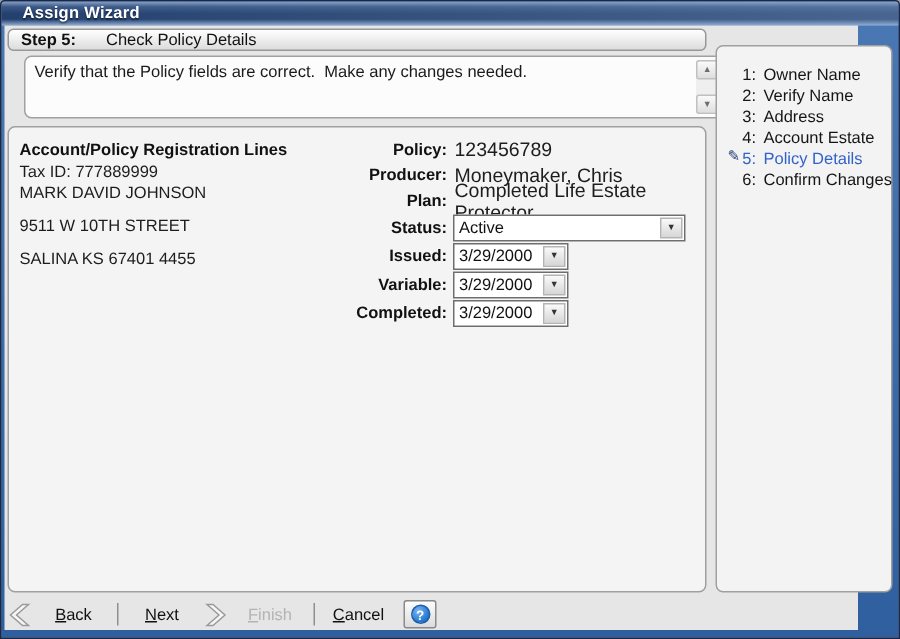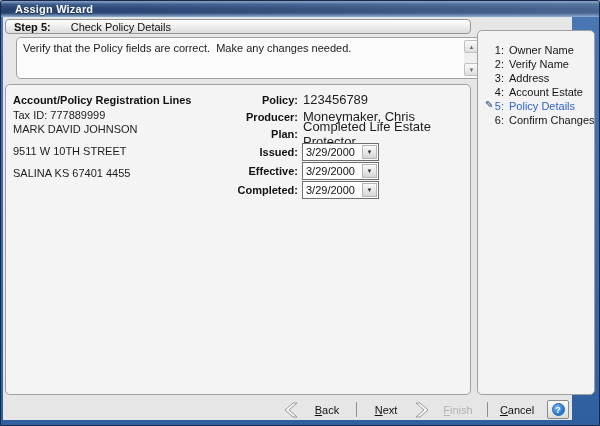--- a/index.html
+++ b/index.html
@@ -111,21 +111,21 @@
   }
   .step-num { width:26px; text-align:right; flex:none; }
   .step-text { margin-left:5px; white-space:nowrap; }
   .step-pencil {
     position:absolute; left:7px; top:1px;
     font-size:10px; color:#223f7a; line-height:10px;
   }
   
   .footer {
     position:absolute; left:0; right:0; top:382px; height:21px;
-    display:flex; align-items:center; justify-content:flex-end;
+    display:flex; align-items:center; justify-content:flex-start;
     padding-right:3px;
   }
   .chevron { flex:none; margin:0 2px; }
   .flat-btn {
     border:none; background:transparent; font-family:"Liberation Sans", sans-serif;
     font-size:11px; color:#111; width:52px; height:19px; padding:0;
     cursor:default;
   }
   .flat-btn.disabled { color:#b3b3b3; }
   .btn-sep { width:1px; height:15px; background:#8f8f8f; margin:0 3px; flex:none; }
@@ -192,33 +192,42 @@
         <div class="form-row static">
           <span class="form-label">Producer:</span>
           <span class="form-value">Moneymaker, Chris</span>
         </div>
 
         <div class="form-row static">
           <span class="form-label">Plan:</span>
           <span class="form-value">Completed Life Estate Protector</span>
         </div>
 
+        <div class="form-row combo-row">
+          <span class="form-label">Status:</span>
+          <div class="combo wide">
+            <span class="combo-text">Active</span>
+            <div class="combo-btn">
+              <span>▼</span>
+            </div>
+          </div>
+        </div>
 
         <div class="form-row combo-row">
           <span class="form-label">Issued:</span>
           <div class="combo dated">
             <span class="combo-text">3/29/2000</span>
             <div class="combo-btn">
               <span>▼</span>
             </div>
           </div>
         </div>
 
         <div class="form-row combo-row">
-          <span class="form-label">Effective:</span>
+          <span class="form-label">Variable:</span>
           <div class="combo dated">
             <span class="combo-text">3/29/2000</span>
             <div class="combo-btn">
               <span>▼</span>
             </div>
           </div>
         </div>
 
         <div class="form-row combo-row">
           <span class="form-label">Completed:</span>

